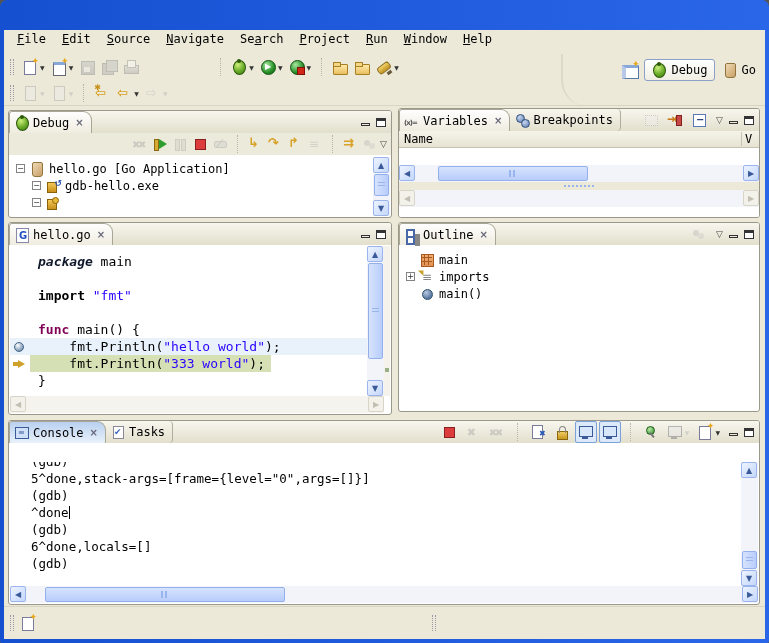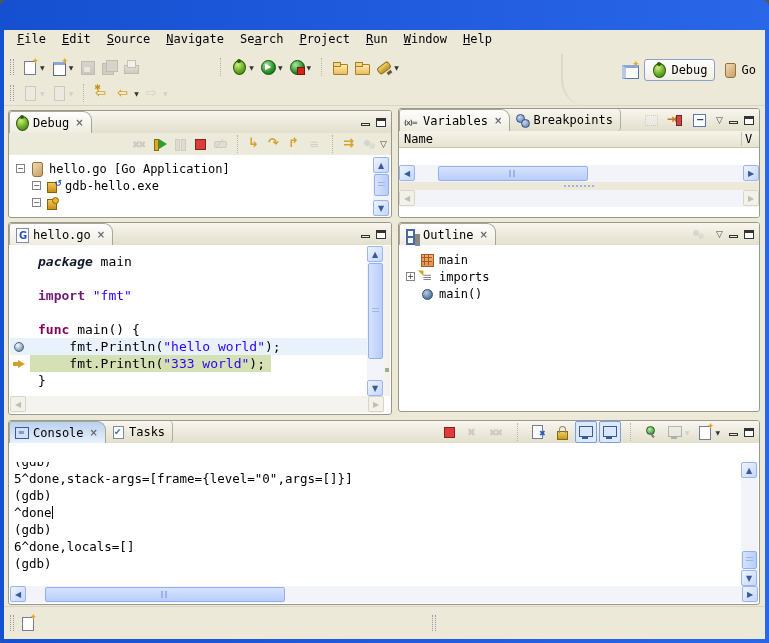--- a/index.html
+++ b/index.html
@@ -197,21 +197,21 @@
     background:radial-gradient(circle at 35% 30%,#fff,#9ab0c8 55%,#5a7a9a);border:1px solid #46678a;}
   .mk-ptr{position:absolute;left:3px;top:5px;width:13px;height:8px;}
   .mk-ptr::before{content:"";position:absolute;left:0;top:2px;width:5px;height:4px;background:#cfa02a;}
   .mk-ptr::after{content:"";position:absolute;left:5px;top:0;border-left:7px solid #cfa02a;
     border-top:4px solid transparent;border-bottom:4px solid transparent;}
   .ovruler{position:absolute;right:1px;top:23px;width:6px;bottom:18px;background:#f4f2ea;}
   .ovmark{position:absolute;left:1px;width:4px;height:4px;background:#9ab088;}
   
   .con-desc{height:18px;line-height:18px;padding-left:5px;background:#fff;border-bottom:1px solid #e0ddd0;white-space:nowrap;}
   .con-body{position:absolute;left:1px;top:41px;right:18px;bottom:18px;background:#fff;overflow:hidden;}
-  .con-lines{margin-top:-9px;padding-left:4px;}
+  .con-lines{margin-top:-9px;padding-left:21px;}
   .con-line{height:17px;line-height:17px;font-size:12.5px;white-space:pre;}
   .caret{display:inline-block;width:1px;height:13px;background:#000;vertical-align:-2px;}
   
   .cols-hdr{display:flex;height:17px;background:linear-gradient(180deg,#f6f4ea,#e6e3d2);
     border-bottom:1px solid #c6c3b2;align-items:center;}
   .col-name{flex:1;padding-left:5px;}
   .col-val{width:18px;border-left:1px solid #c6c3b2;padding-left:3px;}
   .sash{height:8px;background:#ece9d8;position:relative;}
   .sash::after{content:"";position:absolute;left:50%;top:3px;width:30px;margin-left:-15px;height:2px;
     background:repeating-linear-gradient(90deg,#9ab4ee 0 2px,transparent 2px 4px);}
@@ -459,21 +459,21 @@
             <span class="tabx">×</span>
           </span>
           <span class="hdr-ctl">
             <span class="mm-min"></span>
             <span class="mm-max"></span>
           </span>
         </div>
         <div class="code-area" id="code-area">
             <div class="code-line"><span class="ruler"></span><span class="ctext"><span class="seg-kw" style="color: #0f172a; font-style: italic;">package</span><span class="" style="color: rgb(0, 0, 0);"> main</span></span></div>
             <div class="code-line"><span class="ruler"></span><span class="ctext"></span></div>
-            <div class="code-line"><span class="ruler"></span><span class="ctext"><span class="seg-kw" style="color: #701a75;">import</span><span class="" style="color: rgb(0, 0, 0);"> </span><span class="" style="color: rgb(42, 0, 255);">"fmt"</span></span></div>
+            <div class="code-line"><span class="ruler"></span><span class="ctext"><span class="seg-kw" style="color: #000000;">import</span><span class="" style="color: rgb(0, 0, 0);"> </span><span class="" style="color: rgb(42, 0, 255);">"fmt"</span></span></div>
             <div class="code-line"><span class="ruler"></span><span class="ctext"></span></div>
             <div class="code-line"><span class="ruler"></span><span class="ctext"><span class="seg-kw" style="color: rgb(127, 0, 85);">func</span><span class="" style="color: rgb(0, 0, 0);"> main() {</span></span></div>
             <div class="code-line" style="background: rgb(233, 242, 251);"><span class="ruler"><span class="mk-bp"></span></span><span class="ctext"><span class="" style="color: rgb(0, 0, 0);">    fmt.Println(</span><span class="" style="color: rgb(42, 0, 255);">"hello world"</span><span class="" style="color: rgb(0, 0, 0);">);</span></span></div>
             <div class="code-line"><span class="ruler"><span class="mk-ptr"></span></span><span class="ctext" style="background: rgb(213, 225, 181); padding-right: 6px;"><span class="" style="color: rgb(0, 0, 0);">    fmt.Println(</span><span class="" style="color: rgb(42, 0, 255);">"333 world"</span><span class="" style="color: rgb(0, 0, 0);">);</span></span></div>
             <div class="code-line"><span class="ruler"></span><span class="ctext"><span class="" style="color: rgb(0, 0, 0);">}</span></span></div>
           </div>
         <div class="ovruler">
           <span class="ovmark" style="top:122px;"></span>
         </div>
         <div class="sb-v" style="top:23px;bottom:18px;right:7px;">

